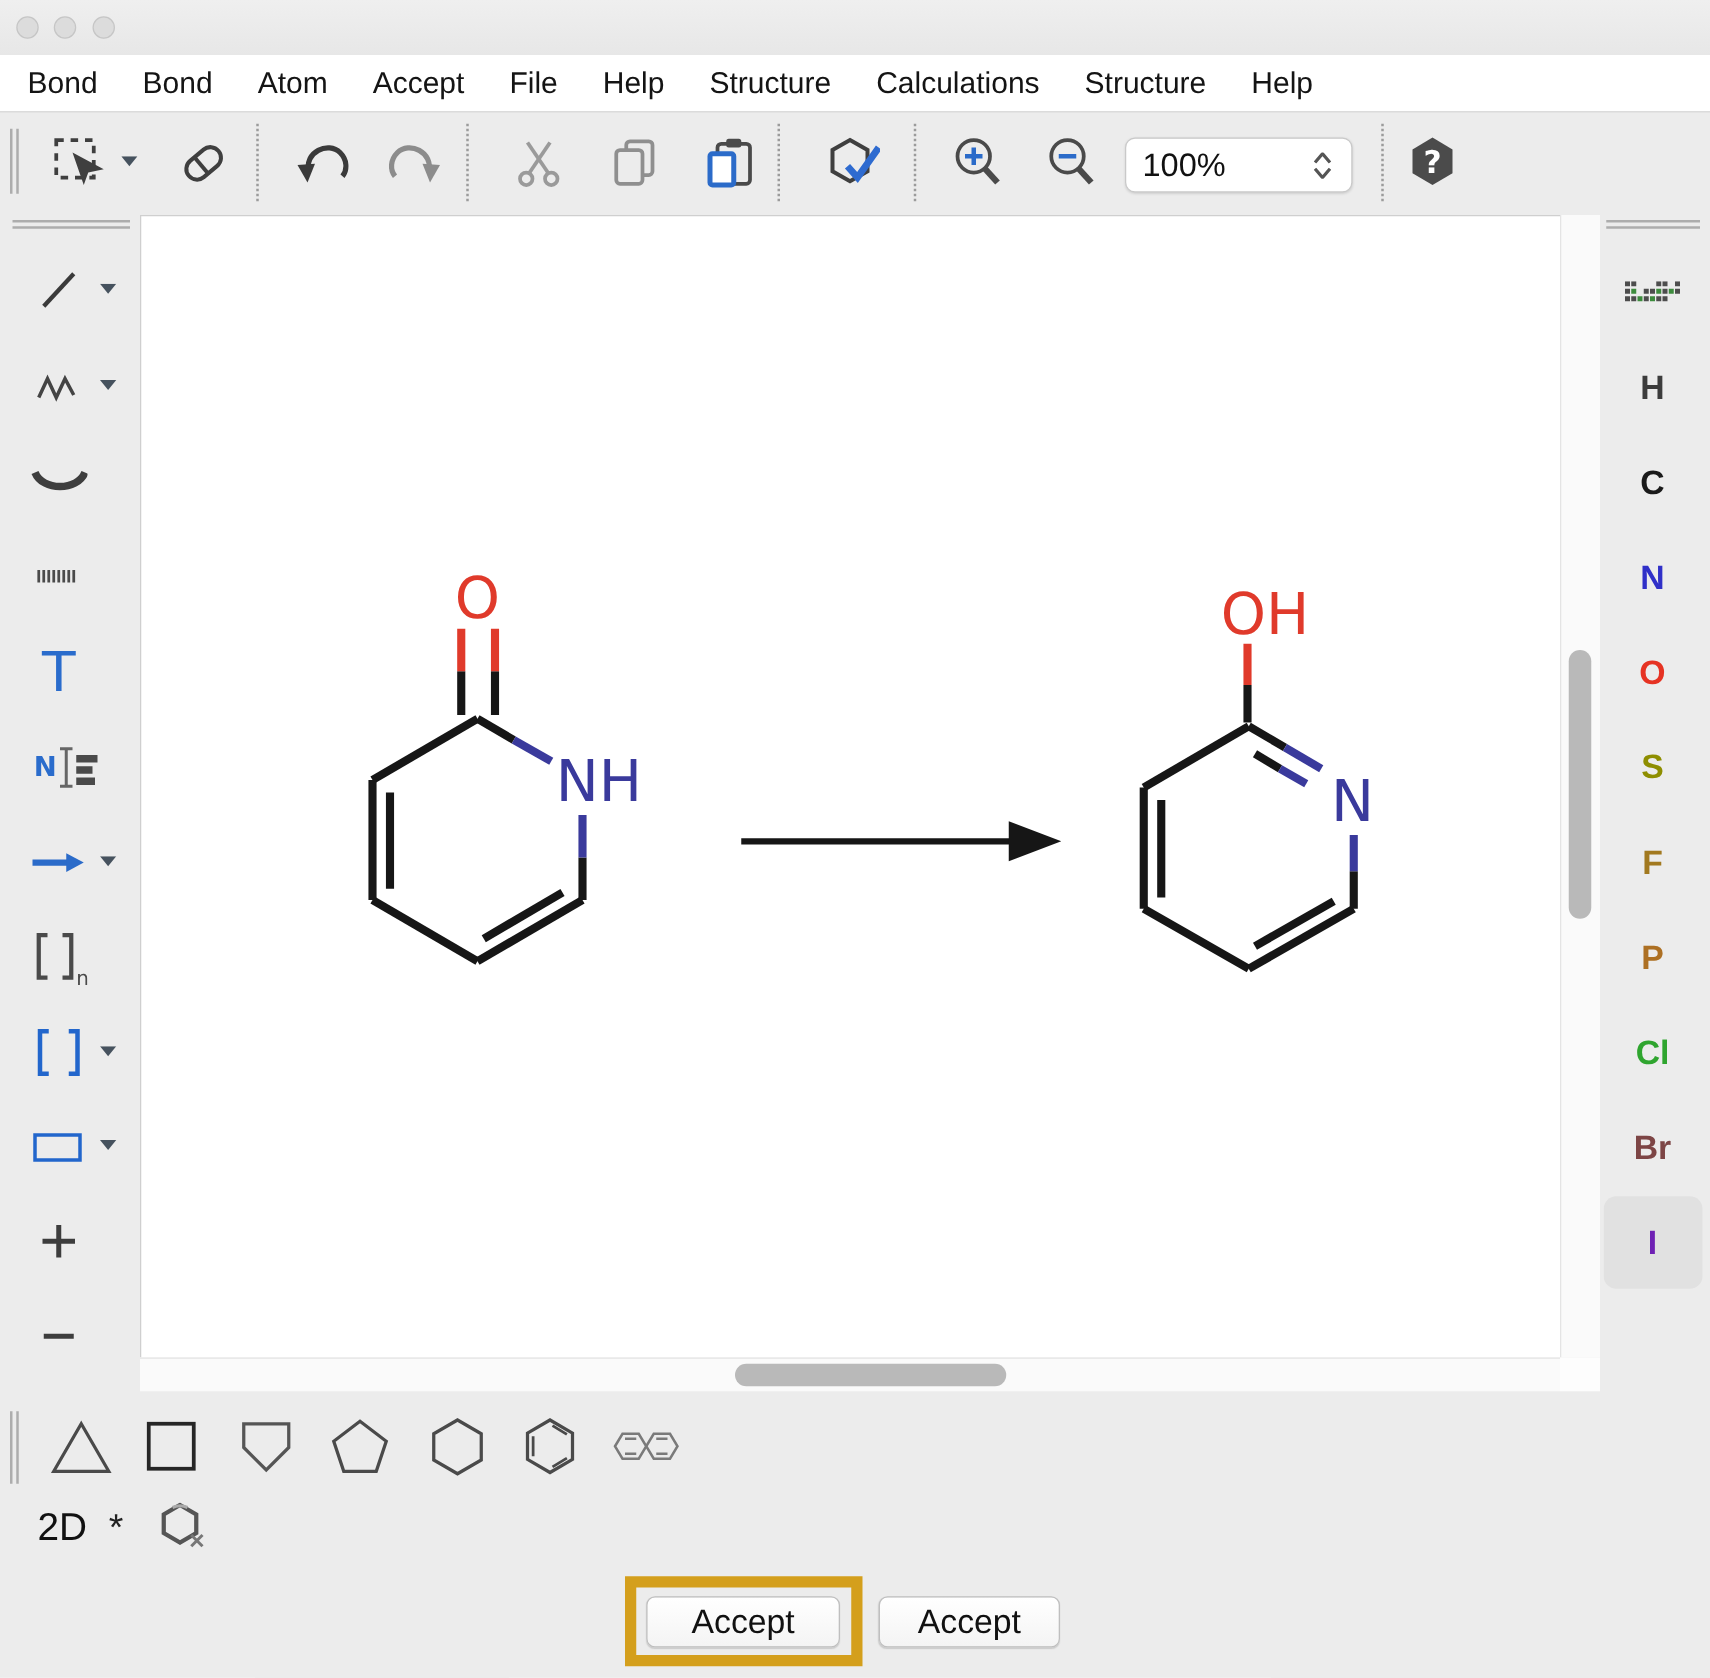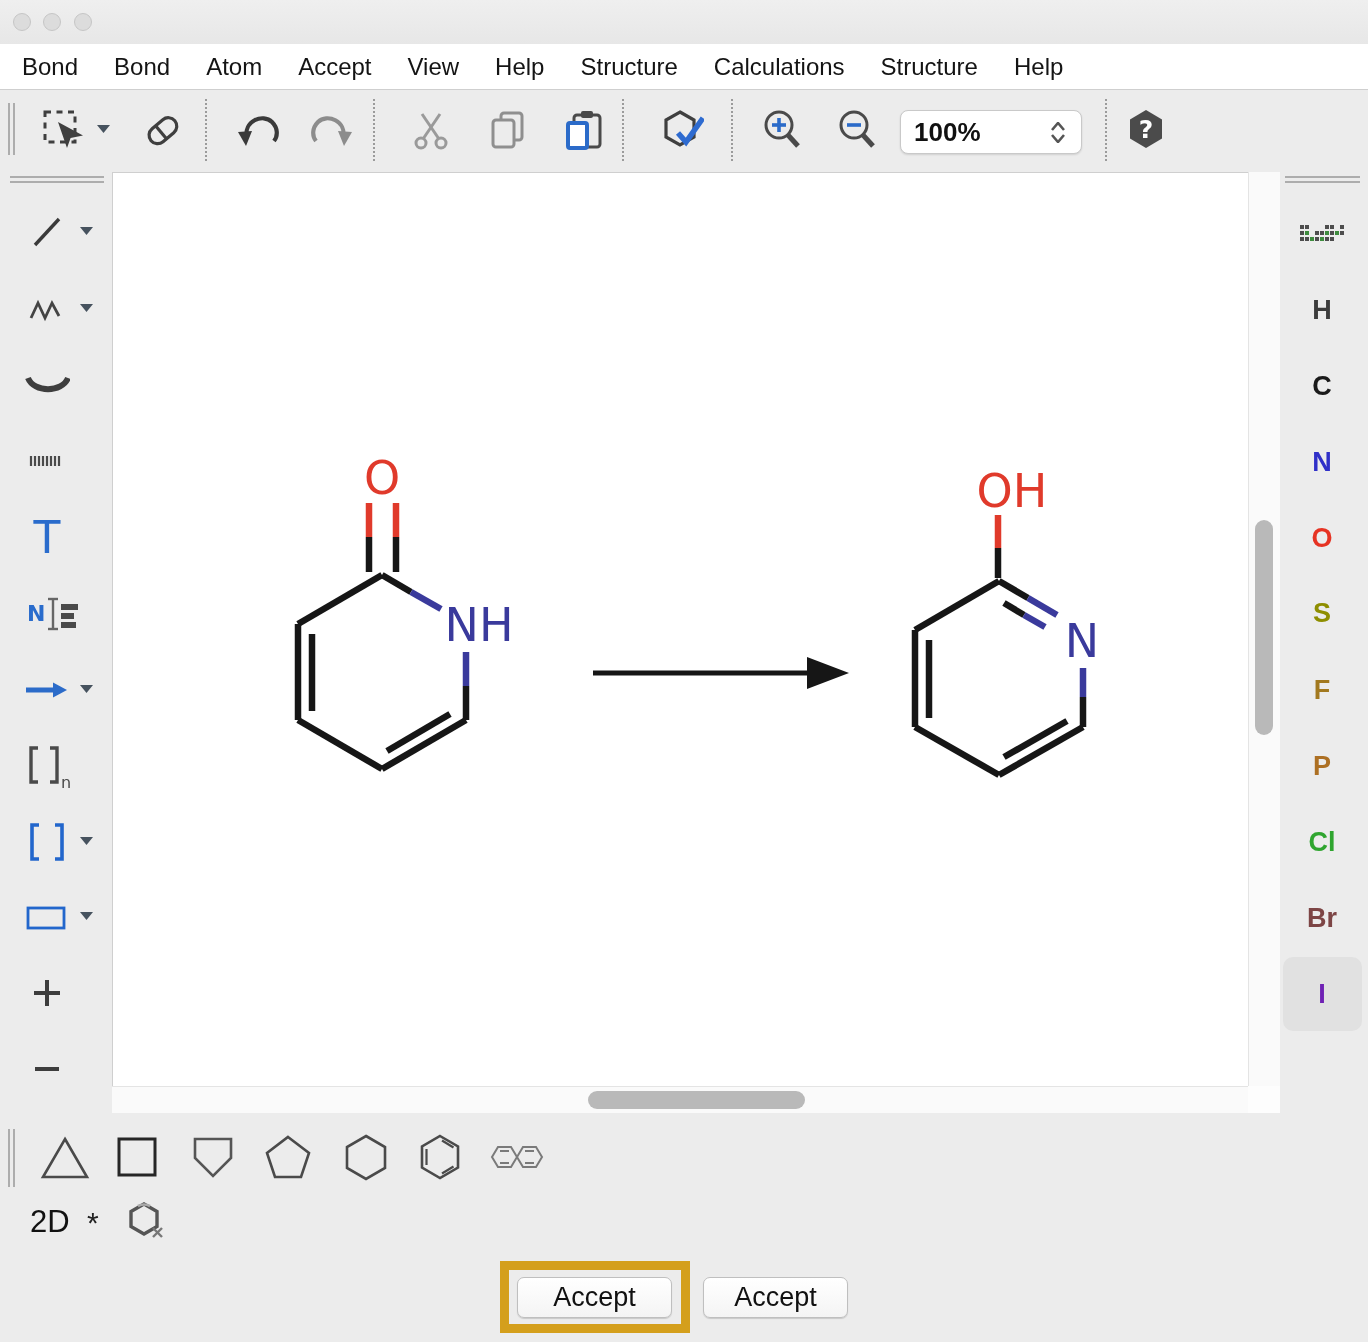--- a/index.html
+++ b/index.html
@@ -23,21 +23,21 @@
   
   .toolbar{position:absolute;left:0;top:91px;width:1368px;height:79px;}
   .tbtn{position:absolute;top:17px;width:44px;height:44px;display:flex;align-items:center;justify-content:center;}
   .sep{position:absolute;top:8px;height:62px;width:0;border-left:2px dotted #9b9b9b;}
   .gripv{position:absolute;width:3px;border-left:2px solid #adadad;border-right:2px solid #adadad;}
   .griph{position:absolute;height:3px;border-top:2px solid #adadad;border-bottom:2px solid #adadad;}
   .caret{position:absolute;top:34px;}
   .combo{position:absolute;left:900px;top:19px;width:180px;height:42px;background:#fff;
     border:1px solid #c9c9c9;border-radius:8px;box-shadow:0 1px 2px rgba(0,0,0,.12);
     display:flex;align-items:center;font-size:26px;color:#111;}
-  .combo .val{padding-left:13px;flex:1;font-weight:bold;}
+  .combo .val{padding-left:13px;flex:1;}
   .combo .spin{width:30px;display:flex;flex-direction:column;align-items:center;gap:3px;padding-right:8px;}
 
   
   .lefttb{position:absolute;left:0;top:170px;width:112px;height:945px;}
   .ltool{position:absolute;left:24px;width:46px;height:46px;display:flex;align-items:center;justify-content:center;}
   .lcaret{position:absolute;left:80px;width:14px;height:10px;}
   .righttb{position:absolute;left:1280px;top:170px;width:88px;height:945px;}
   .elem{position:absolute;left:0;width:84px;height:46px;display:flex;align-items:center;justify-content:center;
     font-size:27px;font-weight:bold;font-family:"Liberation Sans",sans-serif;}
   .elemhl{position:absolute;left:3px;width:79px;height:74px;background:#e1e1e1;border-radius:10px;}
@@ -77,21 +77,21 @@
     <div class="light" style="left:13px"></div>
     <div class="light" style="left:43px"></div>
     <div class="light" style="left:74px"></div>
   </div>
 
   <div class="menubar">
     <span class="menuitem">Bond</span>
     <span class="menuitem">Bond</span>
     <span class="menuitem">Atom</span>
     <span class="menuitem">Accept</span>
-    <span class="menuitem">View</span>
+    <span class="menuitem">File</span>
     <span class="menuitem">Help</span>
     <span class="menuitem">Structure</span>
     <span class="menuitem">Calculations</span>
     <span class="menuitem">Structure</span>
     <span class="menuitem">Help</span>
   </div>
 
   <div class="toolbar">
     <div class="gripv" style="left:8px;top:12px;height:52px"></div>
 

